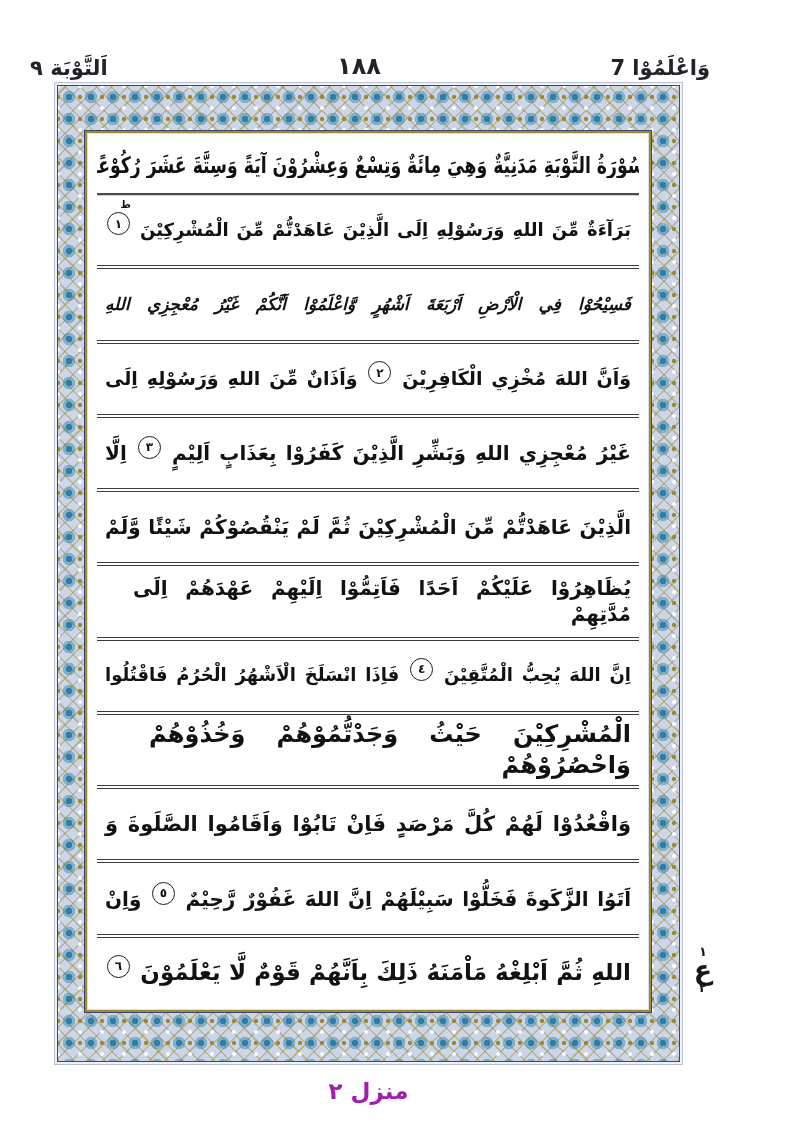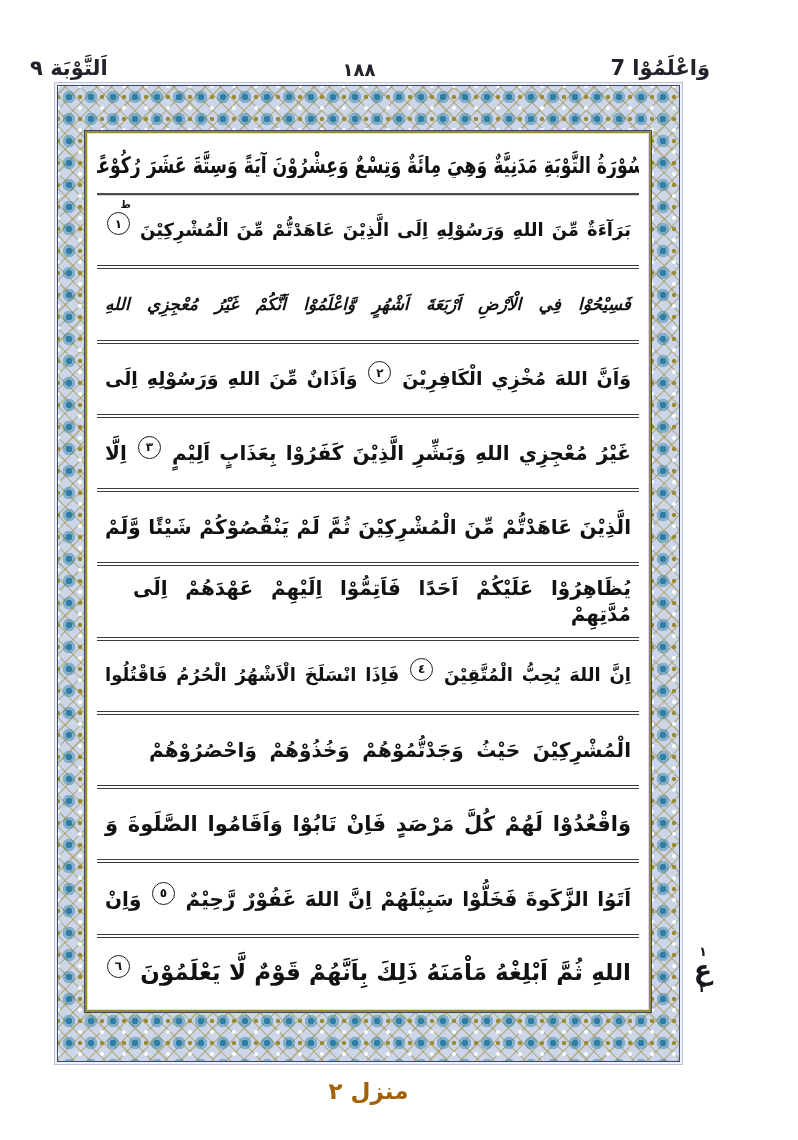--- a/index.html
+++ b/index.html
@@ -6,21 +6,21 @@
   body{
     width:798px;height:1140px;position:relative;background:#ffffff;
     font-family:"DejaVu Sans",sans-serif;color:#1c1c1c;overflow:hidden;
   }
   
   .page-header{
     position:absolute;top:38px;left:30px;right:88px;height:42px;
     display:flex;justify-content:space-between;align-items:flex-end;
     direction:rtl;font-weight:bold;font-size:21px;color:#22232a;
   }
-  .page-header .center-no{font-size:18px;letter-spacing:1px;}
+  .page-header .center-no{font-size:24px;letter-spacing:1px;}
   
   .frame{
     position:absolute;left:57px;top:85px;width:623px;height:977px;
     box-sizing:border-box;border:1px solid #3b4a6a;
     background-color:#ccd6e8;
     background-image:
       radial-gradient(circle, rgba(255,255,255,.95) 0 1.5px, transparent 2.4px),
       radial-gradient(circle, #2e7fa7 0 3.5px, rgba(46,127,167,.45) 3.5px 6px, transparent 6.6px),
       radial-gradient(circle, #9a8a33 0 1.8px, transparent 2.6px),
       repeating-linear-gradient(45deg, rgba(154,138,51,.42) 0 1.6px, transparent 1.6px 11px),
@@ -66,21 +66,21 @@
   
   .ruku-marker{
     position:absolute;left:688px;top:946px;width:30px;text-align:center;
     direction:rtl;color:#17181d;line-height:.9;
   }
   .ruku-marker .n{display:block;font-size:13px;font-weight:bold;}
   .ruku-marker .ain{display:block;font-size:27px;font-weight:bold;}
   
   .manzil-footer{
     position:absolute;left:57px;top:1078px;width:623px;text-align:center;
-    direction:rtl;font-size:23px;font-weight:bold;color:#a16207;
+    direction:rtl;font-size:23px;font-weight:bold;color:#a21caf;
   }
 </style>
 </head>
 <body>
 
 <div class="page-header">
   <span>وَاعْلَمُوْا 7</span>
   <span class="center-no">١٨٨</span>
   <span>اَلتَّوْبَة ٩</span>
 </div>
@@ -106,21 +106,21 @@
         <div class="quran-line">
           <p class="line-text" style="font-size: 20px;"><span>الَّذِيْنَ عَاهَدْتُّمْ مِّنَ الْمُشْرِكِيْنَ ثُمَّ لَمْ يَنْقُصُوْكُمْ شَيْئًا وَّلَمْ</span> </p>
         </div>
         <div class="quran-line">
           <p class="line-text" style="font-size: 20px; margin-left: 28px;"><span>يُظَاهِرُوْا عَلَيْكُمْ اَحَدًا فَاَتِمُّوْا اِلَيْهِمْ عَهْدَهُمْ اِلَى مُدَّتِهِمْ</span> </p>
         </div>
         <div class="quran-line">
           <p class="line-text" style="font-size: 18px;"><span>اِنَّ اللهَ يُحِبُّ الْمُتَّقِيْنَ</span> <span class="ayah-marker">٤</span> <span>فَاِذَا انْسَلَخَ الْاَشْهُرُ الْحُرُمُ فَاقْتُلُوا</span> </p>
         </div>
         <div class="quran-line">
-          <p class="line-text" style="font-size: 20px; margin-left: 44px;"><span>الْمُشْرِكِيْنَ حَيْثُ وَجَدْتُّمُوْهُمْ وَخُذُوْهُمْ وَاحْصُرُوْهُمْ</span> </p>
+          <p class="line-text" style="font-size: 24px; margin-left: 44px;"><span>الْمُشْرِكِيْنَ حَيْثُ وَجَدْتُّمُوْهُمْ وَخُذُوْهُمْ وَاحْصُرُوْهُمْ</span> </p>
         </div>
         <div class="quran-line">
           <p class="line-text" style="font-size: 21px;"><span>وَاقْعُدُوْا لَهُمْ كُلَّ مَرْصَدٍ فَاِنْ تَابُوْا وَاَقَامُوا الصَّلَوةَ وَ</span> </p>
         </div>
         <div class="quran-line">
           <p class="line-text" style="font-size: 20px;"><span>اَتَوُا الزَّكَوةَ فَخَلُّوْا سَبِيْلَهُمْ اِنَّ اللهَ غَفُوْرٌ رَّحِيْمٌ</span> <span class="ayah-marker">٥</span> <span>وَاِنْ</span> </p>
         </div>
         <div class="quran-line">
           <p class="line-text" style="font-size: 23px;"><span>اللهِ ثُمَّ اَبْلِغْهُ مَاْمَنَهُ ذَلِكَ بِاَنَّهُمْ قَوْمٌ لَّا يَعْلَمُوْنَ</span> <span class="ayah-marker">٦</span> </p>
         </div>

